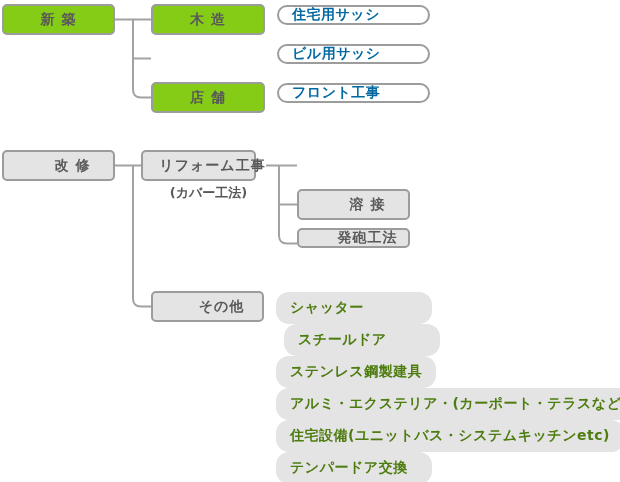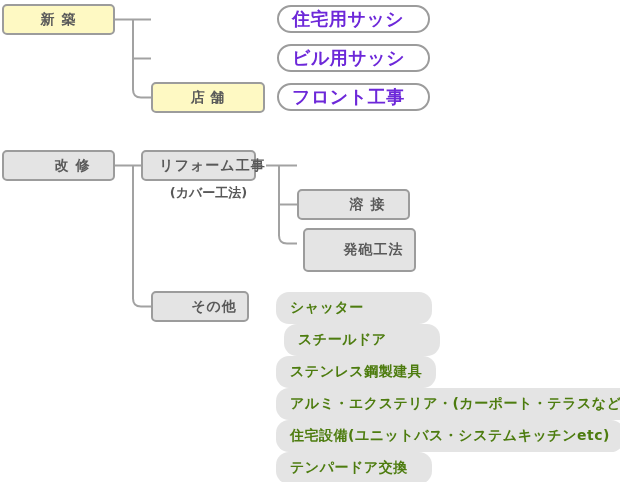--- a/index.html
+++ b/index.html
@@ -15,46 +15,46 @@
     position: absolute;
     left: 0; top: 0;
     width: 620px; height: 482px;
     z-index: 0;
   }
   .node {
     position: absolute;
     box-sizing: border-box;
     border: 2px solid #9c9c9c;
     border-radius: 5px;
-    background: #fef9c3;
+    background: #84cc16;
     display: flex;
     align-items: center;
     justify-content: center;
     font-size: 14px;
     font-weight: bold;
     color: #595959;
     letter-spacing: 1px;
     z-index: 1;
     white-space: nowrap;
   }
   .node.gray { background: #e4e4e4; padding-left: 28px; }
   .rpill {
     position: absolute;
     box-sizing: border-box;
     width: 153px;
-    height: 28px;
+    height: 20px;
     border: 2px solid #9c9c9c;
     border-radius: 14px;
     background: #ffffff;
     display: flex;
     align-items: center;
     padding-left: 13px;
-    font-size: 18px;
+    font-size: 14px;
     font-weight: bold;
-    color: #6d28d9;
+    color: #0369a1;
     letter-spacing: 0.5px;
     z-index: 1;
     white-space: nowrap;
   }
   .note {
     position: absolute;
     width: 115px;
     text-align: center;
     font-size: 13px;
     font-weight: bold;
@@ -96,35 +96,36 @@
       <path d="M133,165.5 L133,298.5 Q133,306.5 141,306.5 L151,306.5"></path>
 
       <path d="M266,165.5 L297,165.5"></path>
       <path d="M279,165.5 L279,235.5 Q279,243.5 287,243.5 L297,243.5"></path>
       <path d="M279,204.5 L297,204.5"></path>
     </g>
   </svg>
 
   <div class="node" style="left:2px; top:4px; width:113px; height:31px;">新 築</div>
 
-  <div class="node" style="left:151px; top:82px; width:114px; height:31px;font-family:Liberation Serif, serif;">店 舗</div>
+  <div class="node" style="left:151px; top:4px; width:114px; height:31px;">木 造</div>
+  <div class="node" style="left:151px; top:82px; width:114px; height:31px;">店 舗</div>
 
   <div class="rpill" style="left:277px; top:5px;">住宅用サッシ</div>
   <div class="rpill" style="left:277px; top:44px;">ビル用サッシ</div>
   <div class="rpill" style="left:277px; top:83px;">フロント工事</div>
 
   <div class="node gray" style="left:2px; top:150px; width:113px; height:31px;">改 修</div>
 
   <div class="node gray" style="left:141px; top:150px; width:115px; height:31px;">リフォーム工事</div>
   <div class="note" style="left:151px; top:184px;">(カバー工法)</div>
 
   <div class="node gray" style="left:297px; top:189px; width:113px; height:31px;">溶 接</div>
-  <div class="node gray" style="left:297px; top:228px; width:113px; height:44px;margin-left:6px;">発砲工法</div>
+  <div class="node gray" style="left:297px; top:228px; width:113px; height:20px;">発砲工法</div>
 
-  <div class="node gray" style="left:151px; top:291px; width:98px; height:31px;">その他</div>
+  <div class="node gray" style="left:151px; top:291px; width:113px; height:31px;">その他</div>
 
   <div class="lpill" style="left:276px; top:292px;">シャッター</div>
   <div class="lpill" style="left:284px; top:324px;">スチールドア</div>
   <div class="lpill" style="left:276px; top:356px;text-align:right;">ステンレス鋼製建具</div>
   <div class="lpill" style="left:276px; top:388px;">アルミ・エクステリア・(カーポート・テラスなど)</div>
   <div class="lpill" style="left:276px; top:420px;">住宅設備(ユニットバス・システムキッチンetc)</div>
   <div class="lpill" style="left:276px; top:452px;">テンパードア交換</div>
 
 </div>
 

